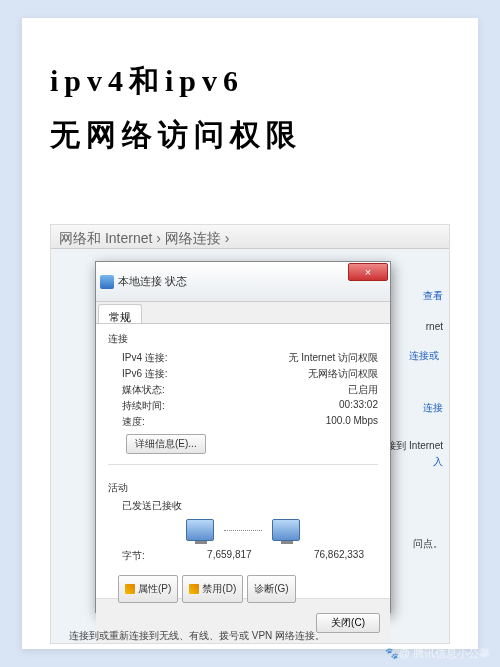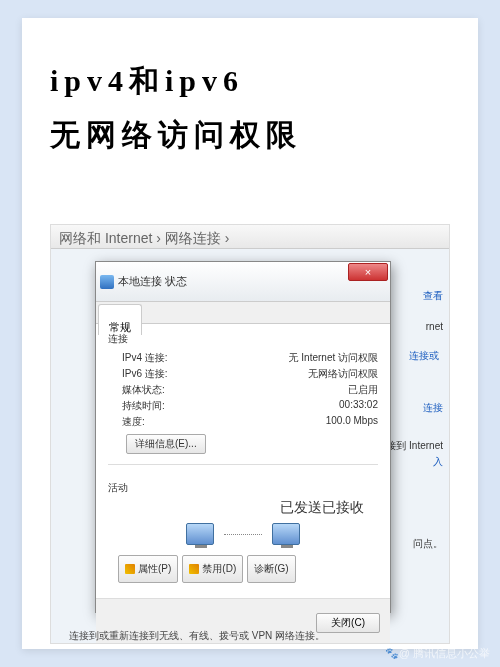--- a/index.html
+++ b/index.html
@@ -105,21 +105,21 @@
       line-height: 16px;
     }
     .tab-strip {
       height: 22px;
       background: #f0f0f0;
       border-bottom: 1px solid #ccc;
       display: flex;
       padding-left: 2px;
     }
     .tab {
-      padding: 15px 10px;
+      padding: 5px 10px;
       font-size: 11px;
       background: #fff;
       border: 1px solid #ccc;
       border-bottom: none;
       border-radius: 3px 3px 0 0;
       margin-top: 2px;
     }
     .dialog-body {
       padding: 8px 12px;
       background: #fff;
@@ -180,23 +180,23 @@
       height: 3px;
       background: #888;
     }
     .link-line {
       width: 38px;
       height: 1px;
       border-top: 1px dotted #888;
     }
     .activity-header {
       display: flex;
-      justify-content: flex-end;
+      justify-content: flex-start;
       padding: 0 14px;
-      font-size: 14px;
+      font-size: 10px;
     }
     .bytes-row {
       display: flex;
       justify-content: space-between;
       padding: 2px 14px;
       font-size: 10px;
     }
     .button-row {
       display: flex;
       gap: 4px;
@@ -310,20 +310,25 @@
           <div class="section-label">活动</div>
           <div class="activity-header">
             <span>已发送</span>
             <span>已接收</span>
           </div>
           <div class="activity-graphic">
             <div class="pc-icon"></div>
             <div class="link-line"></div>
             <div class="pc-icon"></div>
           </div>
+          <div class="bytes-row">
+            <span>字节:</span>
+            <span>7,659,817</span>
+            <span>76,862,333</span>
+          </div>
         </div>
 
         <div class="button-row">
           <div class="win-btn">
             <span class="shield-icon"></span>
             <span>属性(P)</span>
           </div>
           <div class="win-btn">
             <span class="shield-icon"></span>
             <span>禁用(D)</span>

